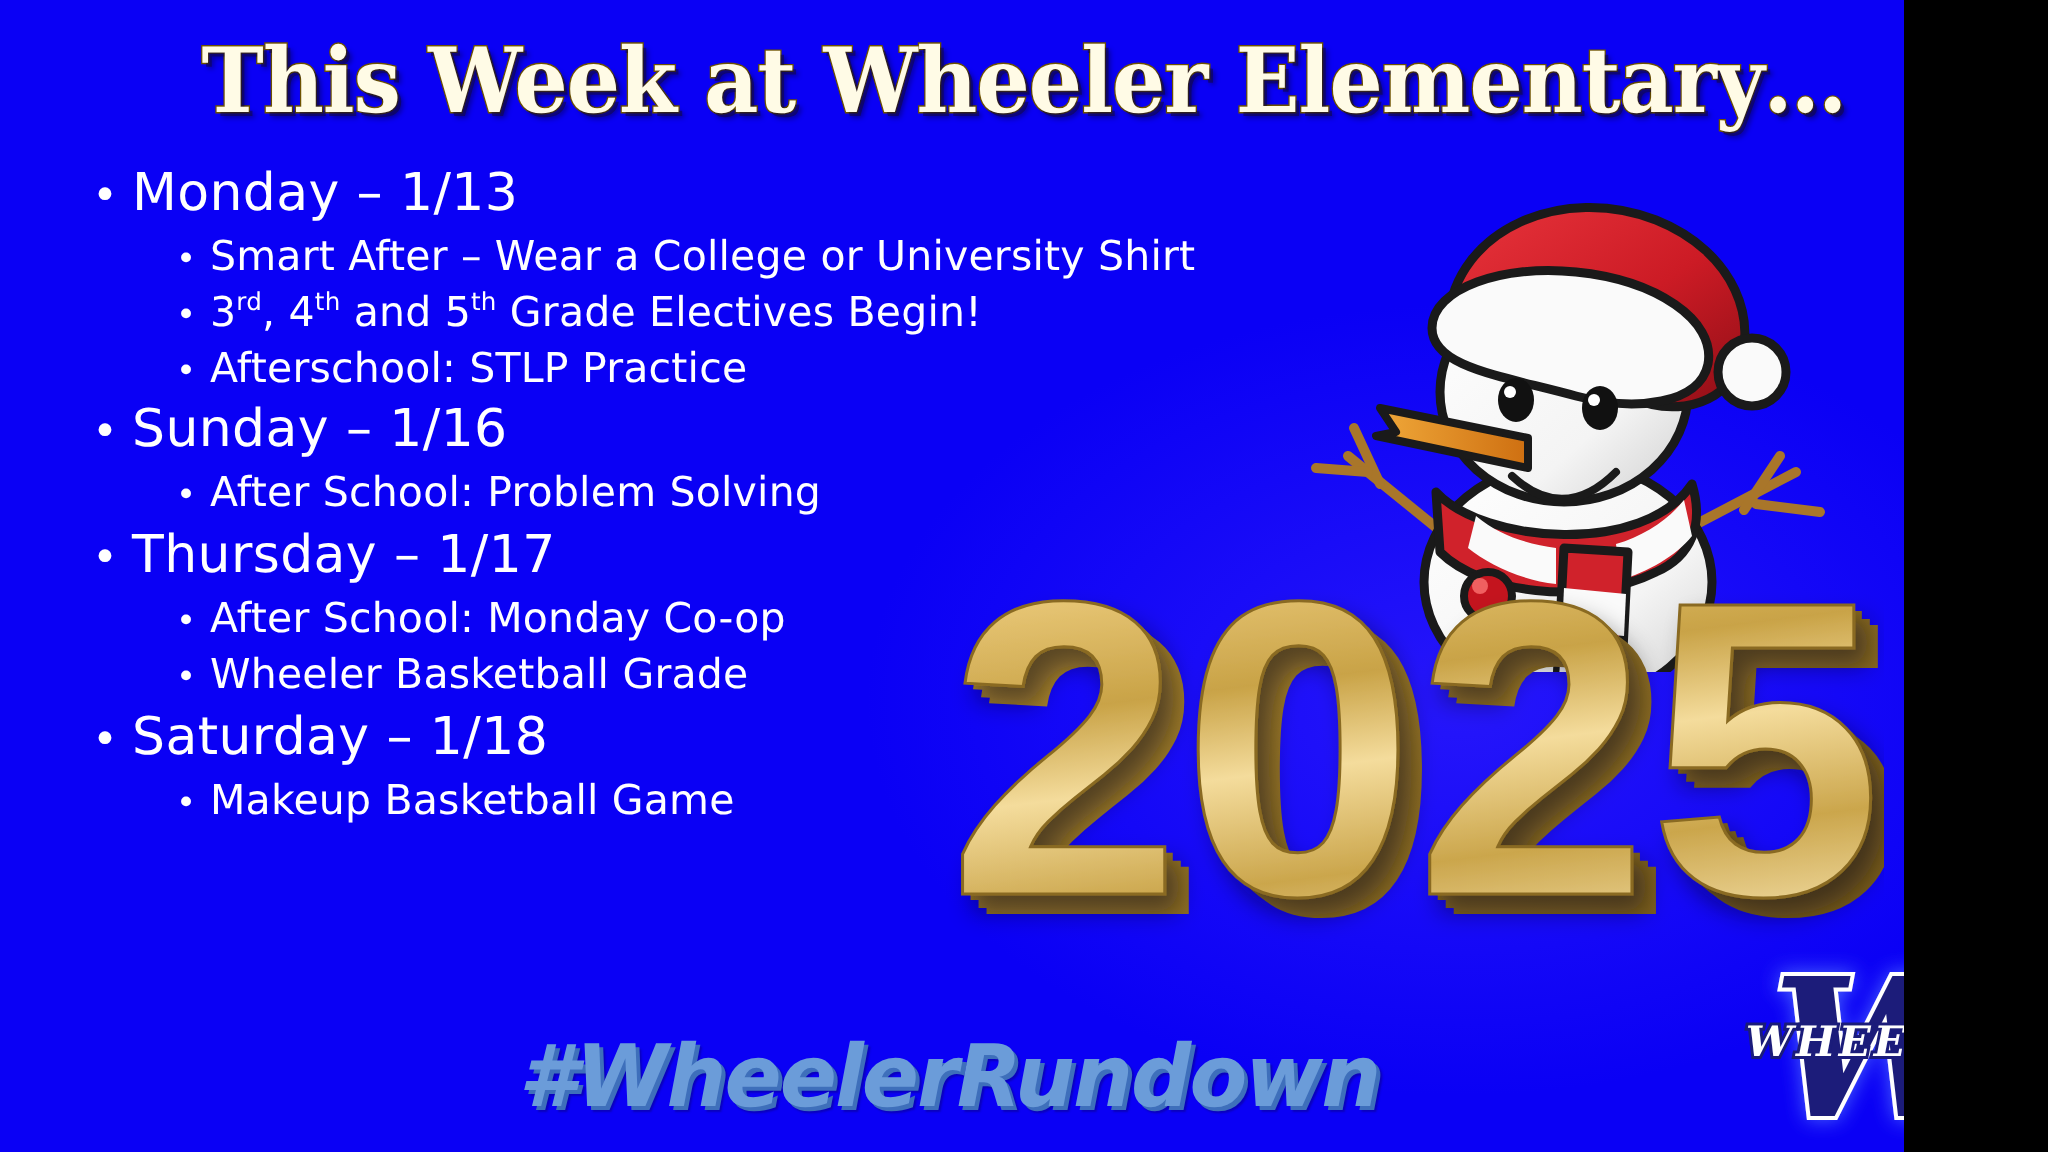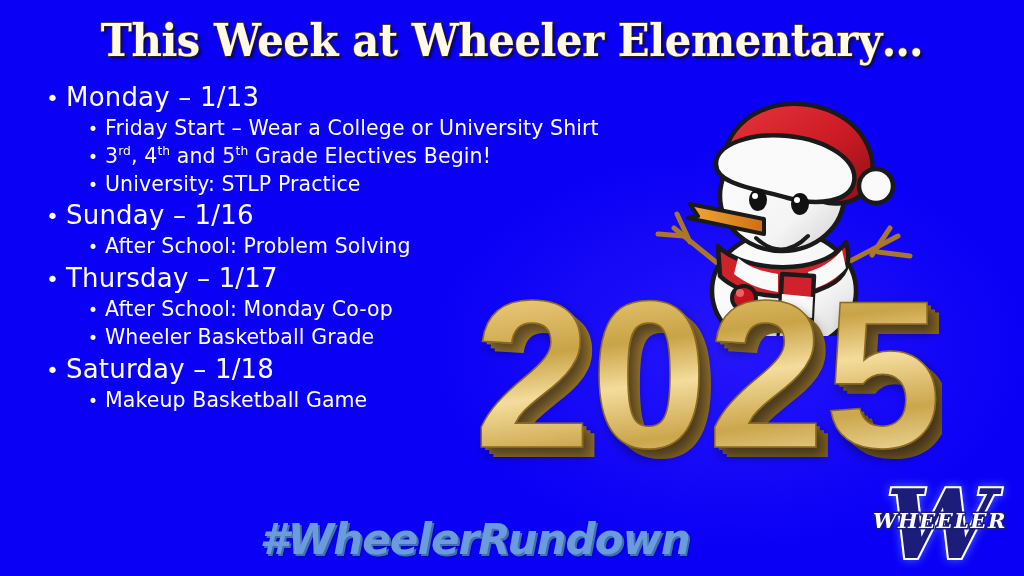--- a/index.html
+++ b/index.html
@@ -2,26 +2,27 @@
 <html><head>
 <meta charset="utf-8">
 <style>
   html, body {
     margin: 0;
     padding: 0;
     background: #000;
   }
   #slide {
     position: relative;
-    width: 1024px;
+    width: 940px;
     height: 576px;
     overflow: hidden;
     background: #0a00f5;
     font-family: "Liberation Sans", sans-serif;
     user-select: none;
+    padding-left: 12px;
   }
   
   .bg-glow {
     position: absolute;
     left: 430px;
     top: 150px;
     width: 600px;
     height: 400px;
     background: radial-gradient(ellipse at 50% 50%, rgba(60,40,255,0.55) 0%, rgba(10,0,245,0) 70%);
     pointer-events: none;
@@ -139,29 +140,29 @@
 
   <div class="title">This Week at Wheeler Elementary…</div>
 
   <div class="content" id="schedule-list">
       <div class="bullet lvl1">
         <span class="dot">•</span>
         <span class="btxt">Monday – 1/13</span>
       </div>
       <div class="bullet lvl2">
         <span class="dot">•</span>
-        <span class="btxt">Friday Start – Wear a College or University Shirt</span>
+        <span class="btxt">Smart After – Wear a College or University Shirt</span>
       </div>
       <div class="bullet lvl2">
         <span class="dot">•</span>
         <span class="btxt">3<sup>rd</sup>, 4<sup>th</sup> and 5<sup>th</sup> Grade Electives Begin!</span>
       </div>
       <div class="bullet lvl2">
         <span class="dot">•</span>
-        <span class="btxt">University: STLP Practice</span>
+        <span class="btxt">Afterschool: STLP Practice</span>
       </div>
       <div class="bullet lvl1">
         <span class="dot">•</span>
         <span class="btxt">Sunday – 1/16</span>
       </div>
       <div class="bullet lvl2">
         <span class="dot">•</span>
         <span class="btxt">After School: Problem Solving</span>
       </div>
       <div class="bullet lvl1">

